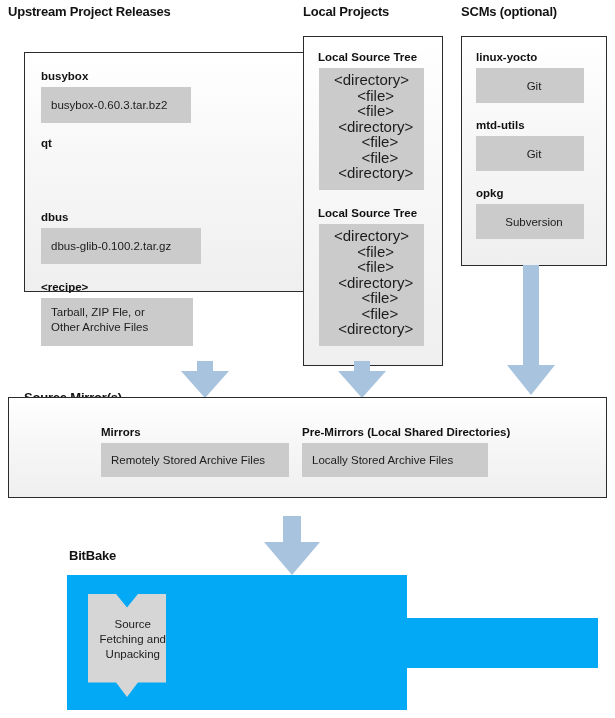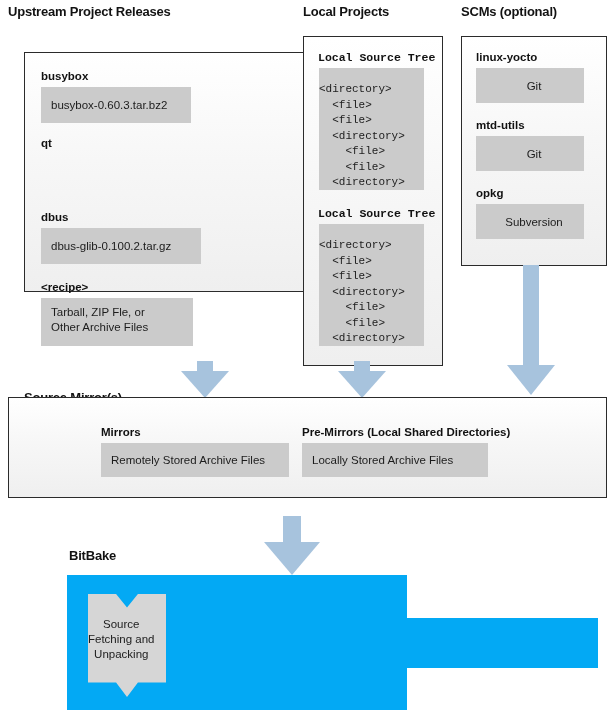--- a/index.html
+++ b/index.html
@@ -59,24 +59,24 @@
   .chip.multiline {
     display: block;
     padding-top: 7px;
     line-height: 15px;
   }
 
   
   .tree {
     background: #cbcbcb;
     box-sizing: border-box;
-    font-size: 11px;
+    font-size: 15px;
     color: #1c1c1c;
-    text-align: left;
-    padding-top: 14px;
+    text-align: center;
+    padding-top: 4px;
     line-height: 15.5px;
   }
   .tree div { white-space: pre; }
 
   
   .arrow { position: absolute; }
   .arrow .shaft {
     position: absolute;
     background: #a7c3dd;
   }
@@ -98,21 +98,21 @@
   }
 
   
   .chevron-box {
     background: #d6d6d6;
     box-sizing: border-box;
     -webkit-clip-path: polygon(0% 0%, 36% 0%, 50% 13%, 64% 0%, 100% 0%, 100% 86%, 64% 86%, 50% 100%, 36% 86%, 0% 86%);
     clip-path: polygon(0% 0%, 36% 0%, 50% 13%, 64% 0%, 100% 0%, 100% 86%, 64% 86%, 50% 100%, 36% 86%, 0% 86%);
     display: flex;
     align-items: center;
-    justify-content: flex-start;
+    justify-content: flex-end;
     text-align: center;
     font-size: 11.5px;
     line-height: 15px;
     color: #1c1c1c;
     padding-bottom: 12px;
   }
 </style>
 </head>
 <body>
 
@@ -136,21 +136,21 @@
   <div class="abs group-label" style="left:16px; top:158px;">dbus</div>
   <div class="abs chip" style="left:16px; top:175px; width:160px; height:36px;">dbus-glib-0.100.2.tar.gz</div>
 
   <div class="abs group-label" style="left:16px; top:228px;">&lt;recipe&gt;</div>
   <div class="abs chip multiline" style="left:16px; top:245px; width:152px; height:48px;">
     <span>Tarball, ZIP Fle, or</span><br>
     <span>Other Archive Files</span>
   </div>
 </div>
 
-<div class="abs panel" style="left:303px; top:36px; width:140px; height:330px;font-family:Liberation Mono, monospace;">
+<div class="abs panel" style="left:303px; top:36px; width:140px; height:330px;">
 
   <div class="abs group-label" style="left:14px; top:14px;">Local Source Tree</div>
   <div class="abs tree" style="left:15px; top:31px; width:105px; height:122px;">
     <div>&lt;directory&gt;</div>
     <div>  &lt;file&gt;</div>
     <div>  &lt;file&gt;</div>
     <div>  &lt;directory&gt;</div>
     <div>    &lt;file&gt;</div>
     <div>    &lt;file&gt;</div>
     <div>  &lt;directory&gt;</div>

